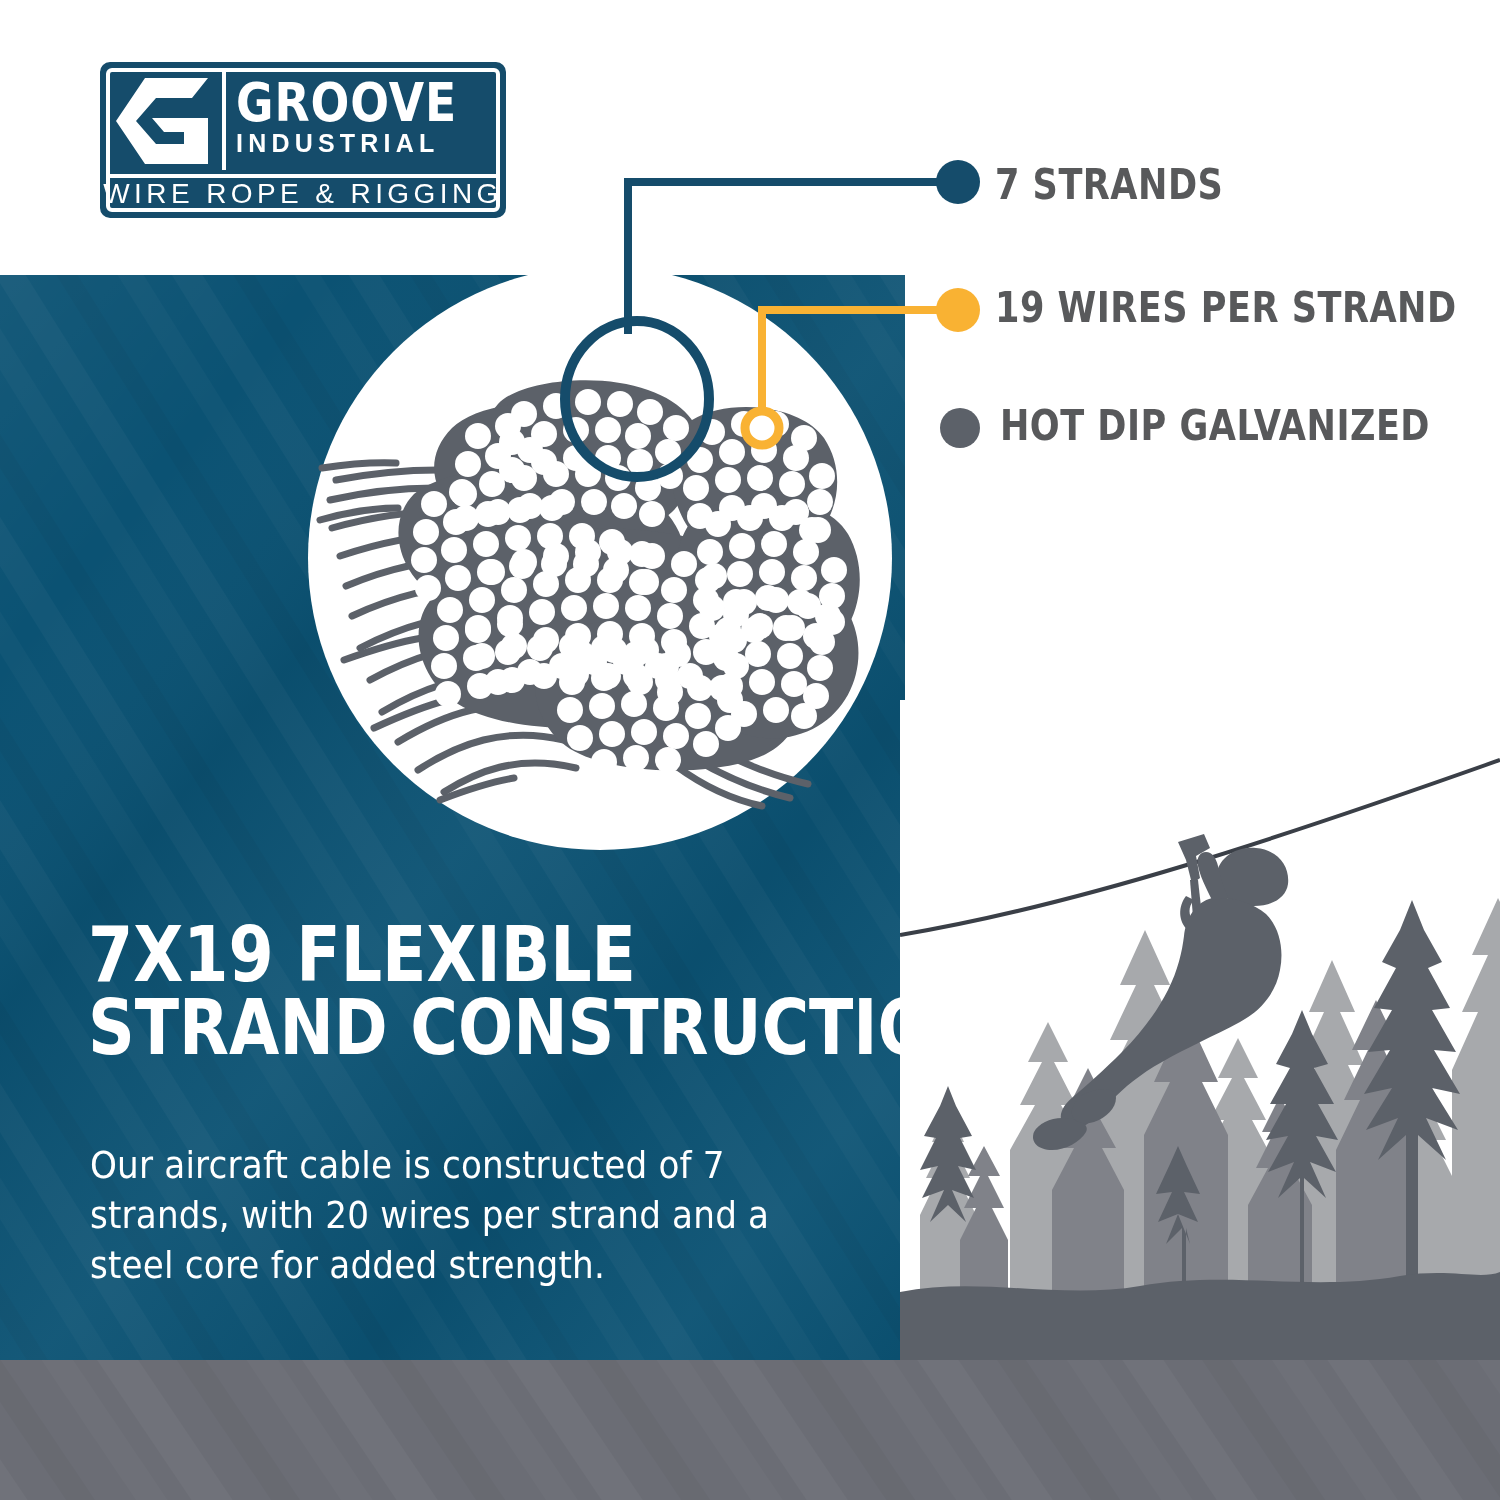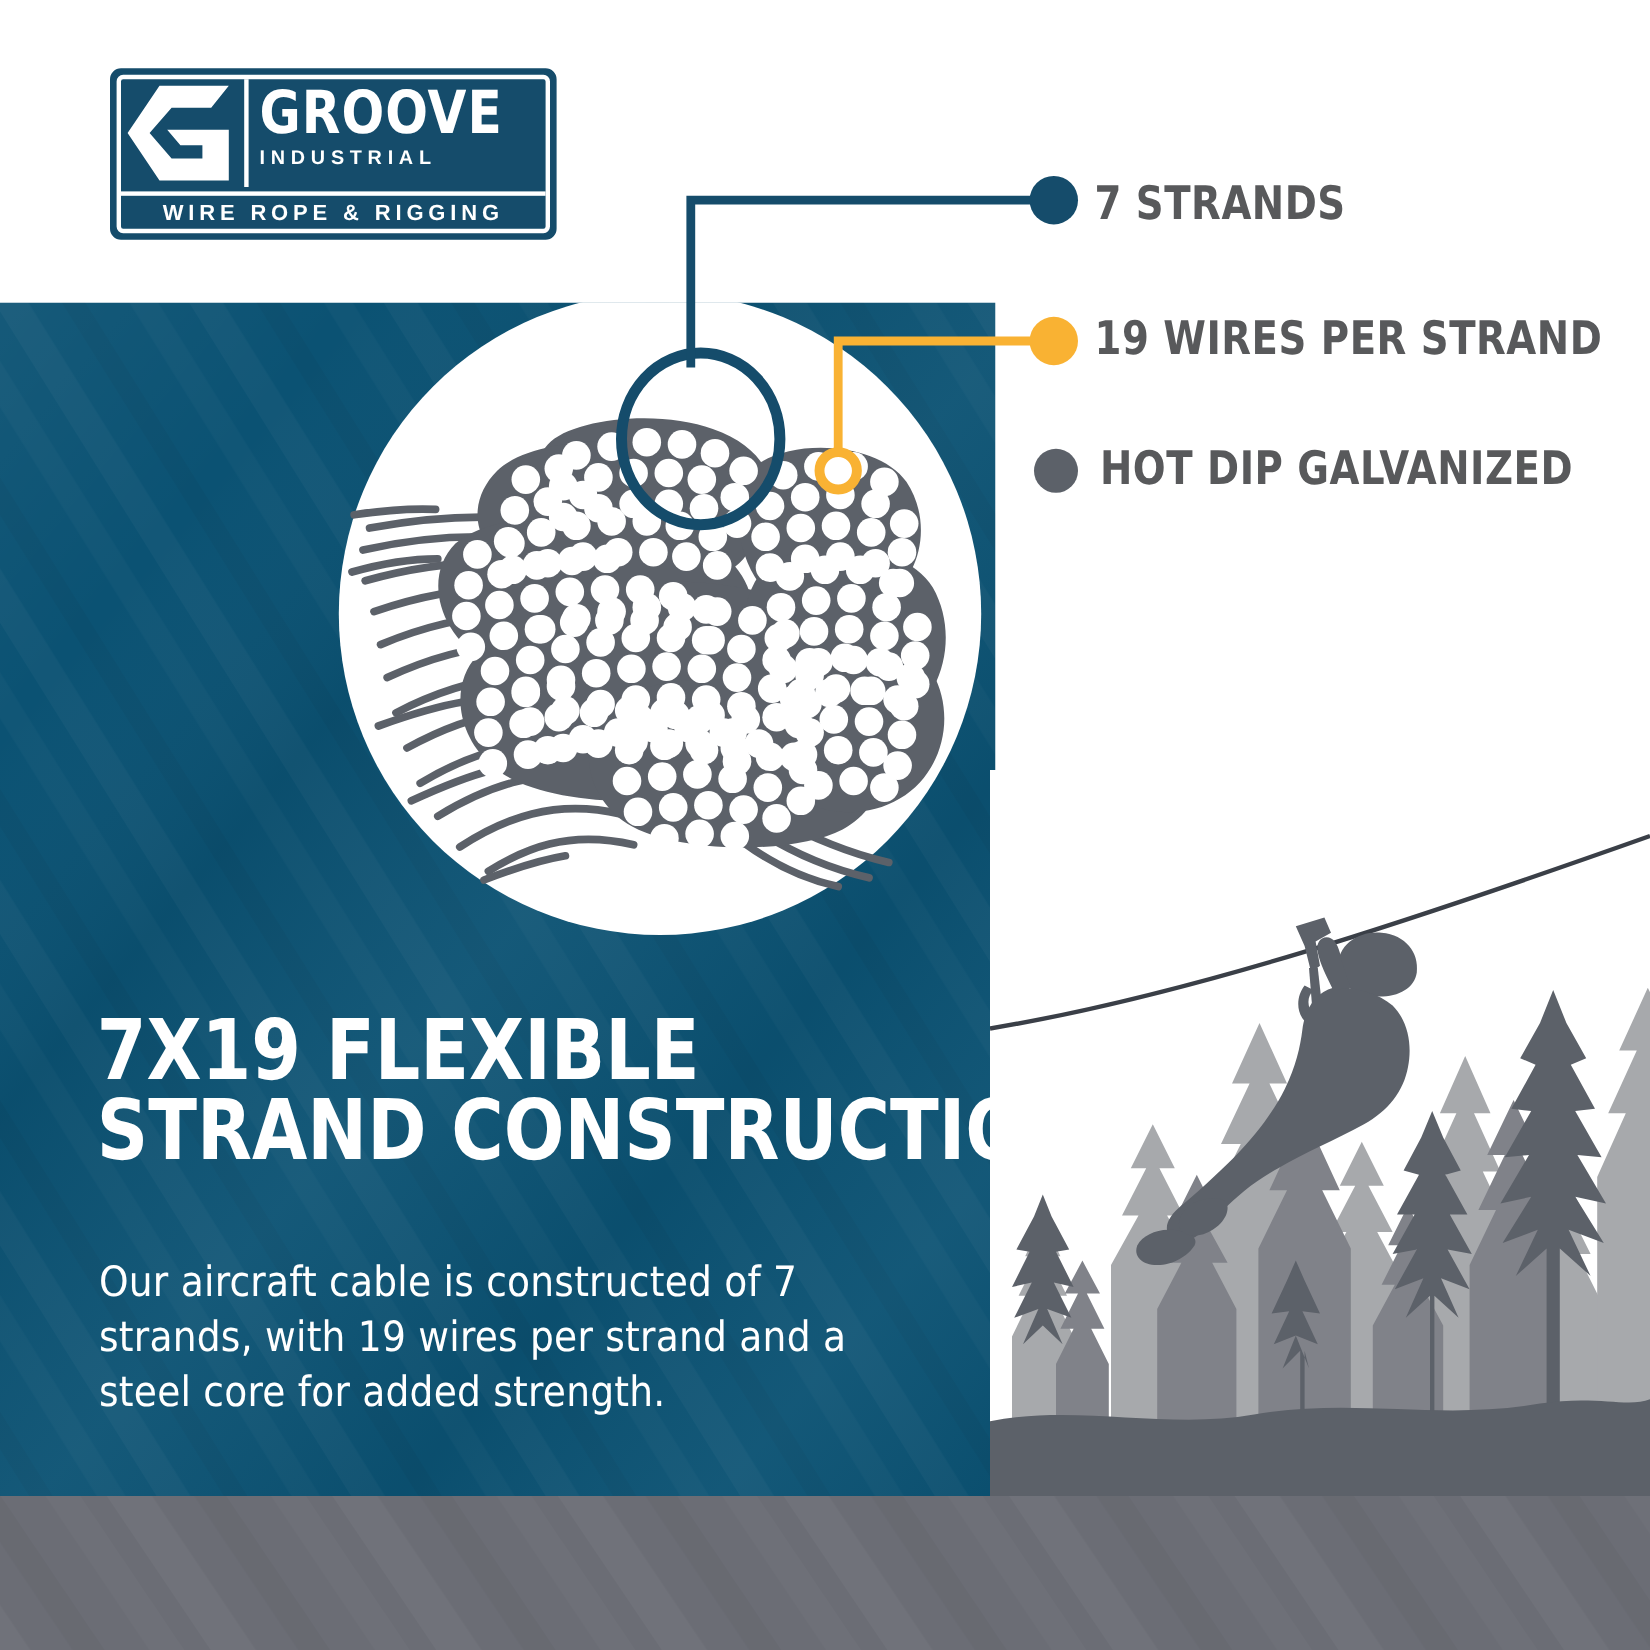--- a/index.html
+++ b/index.html
@@ -11,26 +11,26 @@
   .logo{position:absolute;left:100px;top:62px;width:406px;height:156px;}
   .logo-outer{position:absolute;inset:0;border:4px solid #154c6b;border-radius:10px;background:#154c6b;}
   .logo-inner{position:absolute;left:6px;top:6px;right:6px;bottom:6px;border:4px solid #ffffff;border-radius:6px;box-sizing:border-box;}
   .logo-mark{position:absolute;left:12px;top:12px;width:104px;height:94px;}
   .logo-divider{position:absolute;left:122px;top:10px;width:4px;height:98px;background:#ffffff;}
   .logo-wordmark{position:absolute;left:136px;top:14px;width:192px;}
   .logo-name{font-family:"DejaVu Sans Condensed","Liberation Sans Narrow","Liberation Sans",sans-serif;
     font-weight:bold;color:#ffffff;font-size:54px;line-height:54px;letter-spacing:1px;
     transform:scaleX(0.94);transform-origin:left center;white-space:nowrap;}
   .logo-sub{font-family:"Liberation Sans",sans-serif;font-weight:bold;color:#ffffff;
-    font-size:18px;line-height:20px;letter-spacing:5.2px;white-space:nowrap;margin-top:3px;}
+    font-size:25px;line-height:20px;letter-spacing:5.2px;white-space:nowrap;margin-top:3px;}
   .logo-rule{position:absolute;left:10px;top:112px;right:10px;height:4px;background:#ffffff;}
   .logo-tagline{position:absolute;left:10px;top:118px;right:10px;height:28px;
     display:flex;align-items:center;justify-content:center;
-    font-family:"Liberation Sans",sans-serif;font-weight:bold;color:#ffffff;
-    font-size:20px;letter-spacing:4.4px;white-space:nowrap;}
+    font-family:"Liberation Sans",sans-serif;font-weight:normal;color:#ffffff;
+    font-size:28px;letter-spacing:4.4px;white-space:nowrap;}
 
   
   .callout{position:absolute;color:#58595b;
     font-family:"DejaVu Sans Condensed","Liberation Sans Narrow","Liberation Sans",sans-serif;
     font-weight:bold;font-size:42px;line-height:42px;letter-spacing:0.5px;white-space:nowrap;
     transform:scaleX(0.93);transform-origin:left center;}
   #callout-0{left:995px;top:164px;}
   #callout-1{left:995px;top:287px;}
   #callout-2{left:1000px;top:405px;}
 
@@ -516,15 +516,15 @@
   </div>
 
   <div class="callout" id="callout-0">7 STRANDS</div>
   <div class="callout" id="callout-1">19 WIRES PER STRAND</div>
   <div class="callout" id="callout-2">HOT DIP GALVANIZED</div>
 
   <div class="panel-title">
     <div>7X19 FLEXIBLE</div>
     <div>STRAND CONSTRUCTION</div>
   </div>
-  <div class="panel-body">Our aircraft cable is constructed of 7 strands, with 19 wires per strand and a steel core for added strength.</div>
+  <div class="panel-body">Our aircraft cable is constructed of 7 strands, with 20 wires per strand and a steel core for added strength.</div>
 
 </div>
 
 </body></html>

